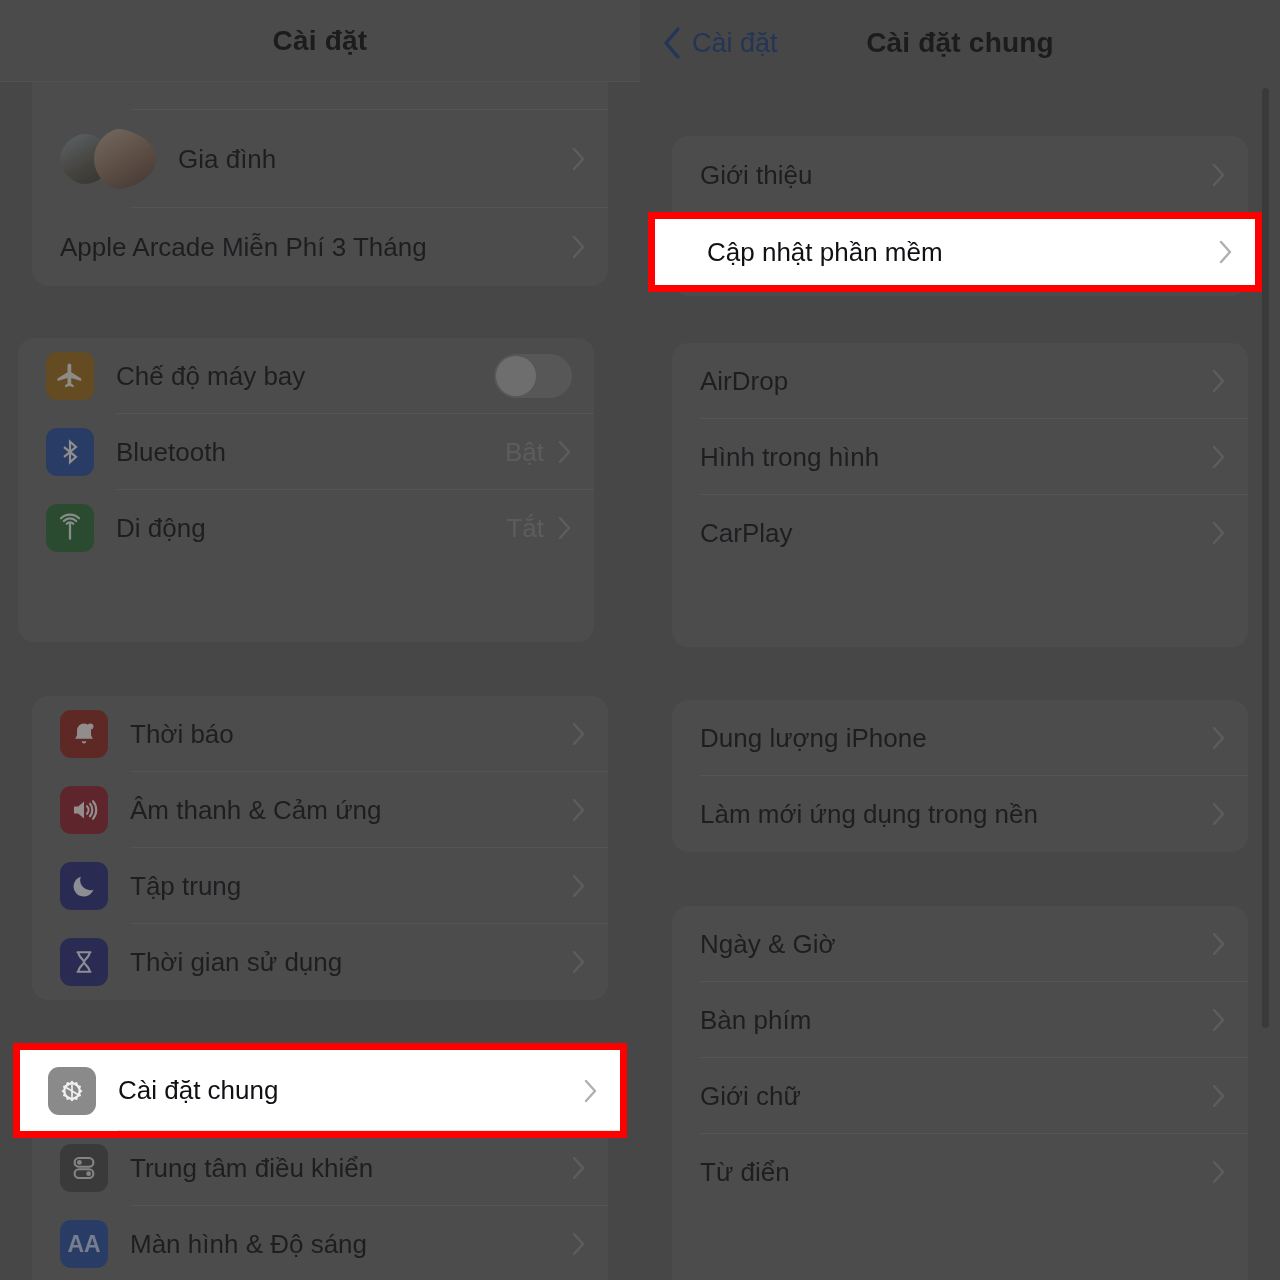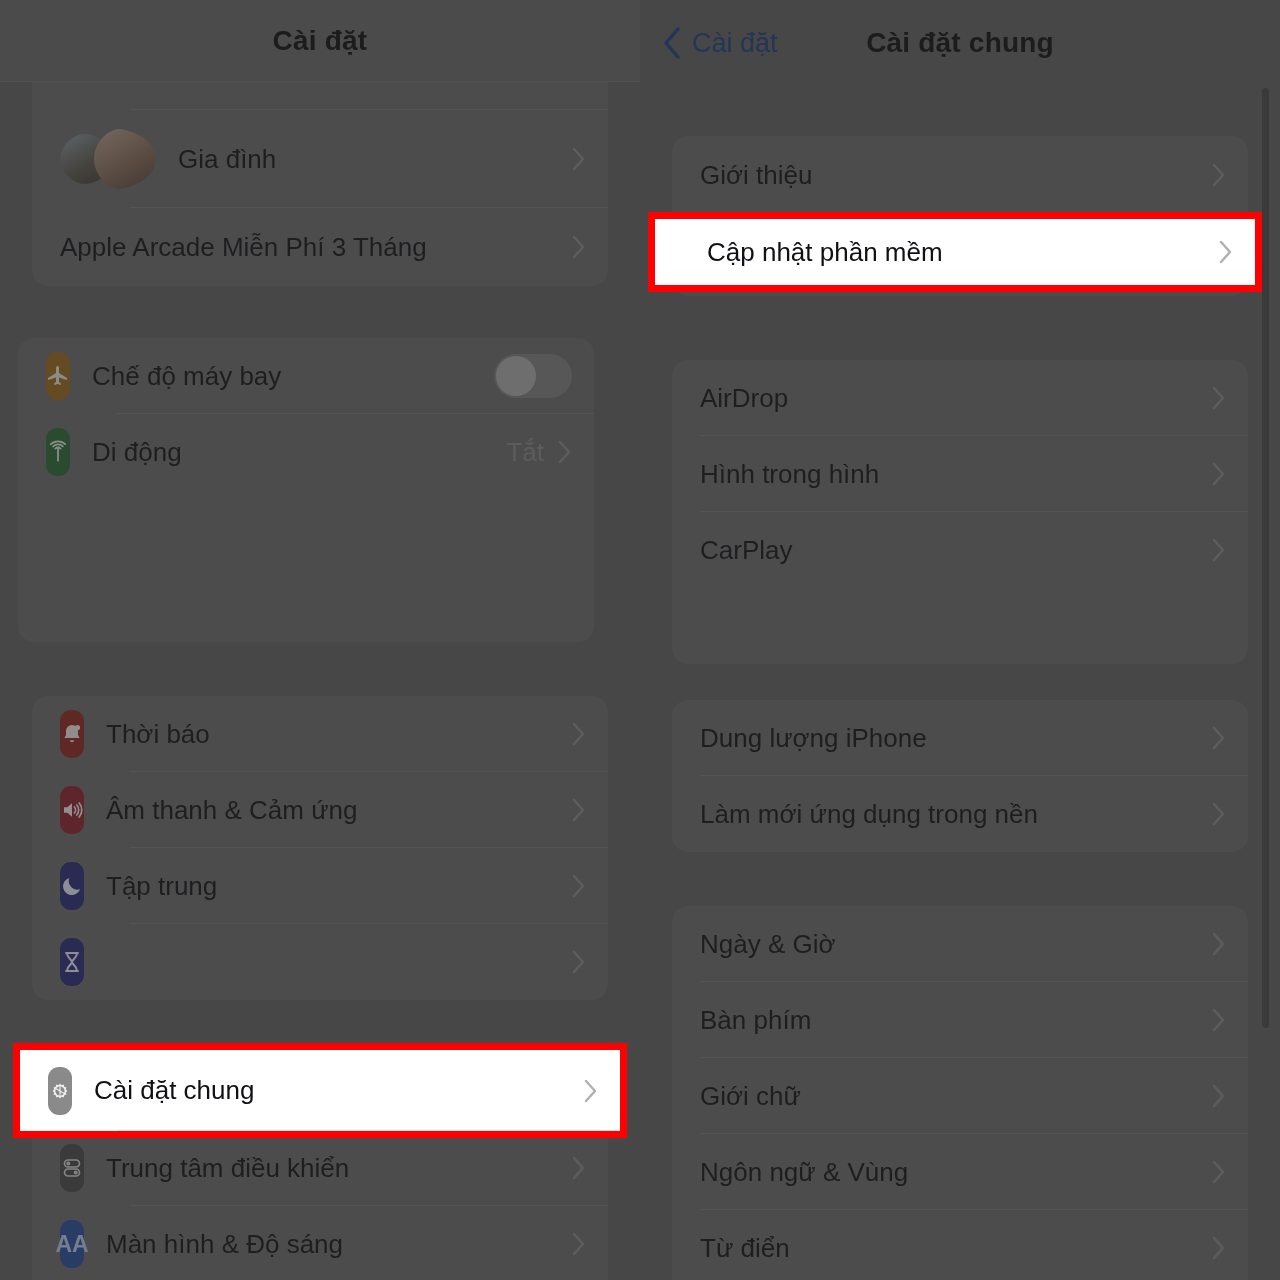--- a/index.html
+++ b/index.html
@@ -59,21 +59,21 @@
 
   .row-label { font-size: 26px; color: #15161a; white-space: nowrap; }
   .row-value { margin-left: auto; font-size: 26px; color: #8b8b8b; padding-right: 14px; white-space: nowrap; }
   .chev {
     margin-left: auto; flex: 0 0 auto;
     width: 14px; height: 24px;
   }
   .row-value + .chev { margin-left: 0; }
 
   .app-icon {
-    width: 24px; height: 48px; border-radius: 11px;
+    width: 48px; height: 48px; border-radius: 11px;
     margin-right: 22px; flex: 0 0 auto;
     display: flex; align-items: center; justify-content: center;
     position: relative;
   }
 
   .avatar {
     width: 62px; height: 62px; border-radius: 50%;
     margin-right: 22px; flex: 0 0 auto;
     background: #7b7468;
     overflow: hidden; position: relative;
@@ -175,20 +175,34 @@
             </svg>
         </div>
         <span class="row-label">Chế độ máy bay</span>
         <div class="toggle">
             <div class="knob"></div>
           </div>
         <div class="sep"></div>
       </div>
 
 
+      <div class="row icon-row">
+        <div class="app-icon" style="background:#2b4f9e;">
+          <svg width="26" height="26" viewBox="0 0 24 24">
+              <path d="M12 2.5v19l5.5-5-5.5-4.6 5.5-4.6z" fill="none" stroke="#e8e8e8" stroke-width="2"></path>
+              <path d="M6.5 7.5L12 12 6.5 16.5" fill="none" stroke="#e8e8e8" stroke-width="2"></path>
+            </svg>
+        </div>
+        <span class="row-label">Bluetooth</span>
+        <span class="row-value">Bật</span>
+        <svg class="chev" viewBox="0 0 14 24">
+            <path d="M2 2 L11 12 L2 22" fill="none" stroke="#8d8d8d" stroke-width="2.4" stroke-linecap="round" stroke-linejoin="round"></path>
+          </svg>
+        <div class="sep"></div>
+      </div>
 
       <div class="row icon-row">
         <div class="app-icon" style="background:#2f6b38;">
           <svg width="30" height="30" viewBox="0 0 24 24">
             <path d="M12 8.5v12" stroke="#dfe6df" stroke-width="1.8" stroke-linecap="round"></path>
             <path d="M9.4 8.6a3.6 3.6 0 0 1 5.2 0" fill="none" stroke="#dfe6df" stroke-width="1.8" stroke-linecap="round"></path>
             <path d="M7.1 6.4a7 7 0 0 1 9.8 0" fill="none" stroke="#dfe6df" stroke-width="1.8" stroke-linecap="round"></path>
             <path d="M4.8 4.2a10.4 10.4 0 0 1 14.4 0" fill="none" stroke="#dfe6df" stroke-width="1.8" stroke-linecap="round"></path>
           </svg>
         </div>
@@ -245,20 +259,21 @@
         <div class="sep"></div>
       </div>
 
       <div class="row icon-row">
         <div class="app-icon" style="background:#2c2f7a;">
           <svg width="26" height="26" viewBox="0 0 24 24">
             <path d="M6 3h12M6 21h12" stroke="#e7e7f4" stroke-width="2" stroke-linecap="round"></path>
             <path d="M7 3.6c0 4 5 6.1 5 8.4 0 2.3-5 4.4-5 8.4M17 3.6c0 4-5 6.1-5 8.4 0 2.3 5 4.4 5 8.4" fill="none" stroke="#e7e7f4" stroke-width="2"></path>
           </svg>
         </div>
+        <span class="row-label">Thời gian sử dụng</span>
         <svg class="chev" viewBox="0 0 14 24">
             <path d="M2 2 L11 12 L2 22" fill="none" stroke="#8d8d8d" stroke-width="2.4" stroke-linecap="round" stroke-linejoin="round"></path>
           </svg>
       </div>
     </div>
 
     <div class="card" style="left:32px; top:1054px; width:576px; height:300px;">
       <div class="row icon-row">
         <div class="app-icon" style="background:#8a8a8a;"></div>
         <span class="row-label">Cài đặt chung</span>
@@ -321,21 +336,21 @@
         <div class="sep"></div>
       </div>
       <div class="row" style="height:78px;">
         <span class="row-label">Cập nhật phần mềm</span>
         <svg class="chev" viewBox="0 0 14 24">
             <path d="M2 2 L11 12 L2 22" fill="none" stroke="#8d8d8d" stroke-width="2.4" stroke-linecap="round" stroke-linejoin="round"></path>
           </svg>
       </div>
     </div>
 
-    <div class="card" style="left:32px; top:360px; width:576px; height:304px;">
+    <div class="card" style="left:32px; top:343px; width:576px; height:304px;">
       <div class="row">
         <span class="row-label">AirDrop</span>
         <svg class="chev" viewBox="0 0 14 24">
             <path d="M2 2 L11 12 L2 22" fill="none" stroke="#8d8d8d" stroke-width="2.4" stroke-linecap="round" stroke-linejoin="round"></path>
           </svg>
         <div class="sep"></div>
       </div>
       <div class="row">
         <span class="row-label">Hình trong hình</span>
         <svg class="chev" viewBox="0 0 14 24">
@@ -377,27 +392,20 @@
       </div>
       <div class="row">
         <span class="row-label">Bàn phím</span>
         <svg class="chev" viewBox="0 0 14 24">
             <path d="M2 2 L11 12 L2 22" fill="none" stroke="#8d8d8d" stroke-width="2.4" stroke-linecap="round" stroke-linejoin="round"></path>
           </svg>
         <div class="sep"></div>
       </div>
       <div class="row">
         <span class="row-label">Giới chữ</span>
-        <svg class="chev" viewBox="0 0 14 24">
-            <path d="M2 2 L11 12 L2 22" fill="none" stroke="#8d8d8d" stroke-width="2.4" stroke-linecap="round" stroke-linejoin="round"></path>
-          </svg>
-        <div class="sep"></div>
-      </div>
-      <div class="row">
-        <span class="row-label">Ngôn ngữ &amp; Vùng</span>
         <svg class="chev" viewBox="0 0 14 24">
             <path d="M2 2 L11 12 L2 22" fill="none" stroke="#8d8d8d" stroke-width="2.4" stroke-linecap="round" stroke-linejoin="round"></path>
           </svg>
         <div class="sep"></div>
       </div>
       <div class="row">
         <span class="row-label">Từ điển</span>
         <svg class="chev" viewBox="0 0 14 24">
             <path d="M2 2 L11 12 L2 22" fill="none" stroke="#8d8d8d" stroke-width="2.4" stroke-linecap="round" stroke-linejoin="round"></path>
           </svg>

